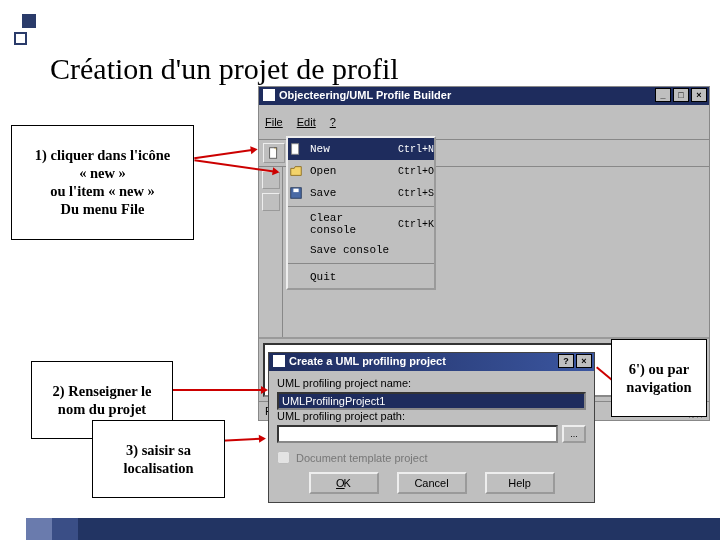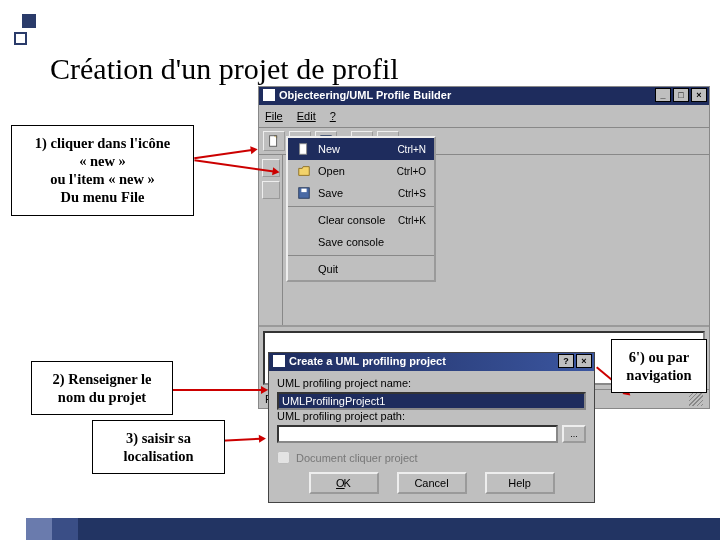--- a/index.html
+++ b/index.html
@@ -36,21 +36,21 @@
   
   .callout {
     position: absolute;
     border: 1.5px solid #000;
     background: #fff;
     font-family: "Times New Roman", serif;
     font-size: 14.5px;
     font-weight: bold;
     text-align: center;
     line-height: 1.25;
-    padding: 8px 6px;
+    padding: 20px 6px;
     z-index: 5;
   }
   
   .app-window {
     position: absolute;
     left: 258px; top: 86px;
     width: 452px;
     border: 1px solid #888;
     background: #bfbfbf;
     font-family: Tahoma, sans-serif;
@@ -71,21 +71,21 @@
   }
   .titlebar .spacer { flex:1; }
   .tb-btn {
     width:16px;height:14px;background:#bfbfbf;
     border:1px solid #000; margin-left:2px;
     display:flex;align-items:center;justify-content:center;
     font-size:9px;color:#000;
   }
   .menubar {
     background:#bfbfbf;
-    padding:5px 6px;
+    padding:11px 6px;
     display:flex; gap:14px;
     border-bottom:1px solid #888;
     font-size:11px;
   }
   .menubar span { text-decoration: underline; text-underline-offset:1px; }
   .menubar .mi { cursor:default; }
   .toolbar {
     background:#bfbfbf;
     padding:3px 4px;
     display:flex; gap:4px;
@@ -120,22 +120,23 @@
     left:286px; top:136px;
     width:150px;
     background:#bfbfbf;
     border:2px outset #eee;
     font-family: Tahoma,sans-serif;
     font-size:11px;
     z-index:6;
   }
   .dropdown .di{
     display:flex;align-items:center;
-    padding:3px 8px;
+    padding:3px 0;
     gap:6px;
+    font-family:Liberation Mono, monospace;
   }
   .dropdown .di.hl{background:#1e2c5d;color:#fff;}
   .dropdown .di .dicon{width:16px;height:16px;display:flex;align-items:center;justify-content:center;}
   .dropdown .di .dlabel{flex:1;}
   .dropdown .di .dshort{color:#000;font-size:10px;}
   .dropdown .di.hl .dshort{color:#fff;}
   .dropdown hr{border:none;border-top:1px solid #888;margin:2px 0;}
   
   .console-outer{
     border-top:2px inset #eee;
@@ -371,21 +372,21 @@
   <div class="dlg-body">
     <div class="dlg-label">UML profiling project name:</div>
     <input class="dlg-input sel" value="UMLProfilingProject1" style="">
     <div class="dlg-label" style="">UML profiling project path:</div>
     <div class="dlg-row">
       <input class="dlg-input" value="" style="">
       <div class="browse-btn">...</div>
     </div>
     <div class="check-row">
       <input type="checkbox" disabled="" style="">
-      <span>Document cliquer project</span>
+      <span>Document template project</span>
     </div>
     <div class="dlg-buttons">
       <div class="dlg-btn">
           <u>O</u>
           <span style="margin-left:-1px">K</span>
         </div>
       <div class="dlg-btn">Cancel</div>
       <div class="dlg-btn">Help</div>
     </div>
   </div>

